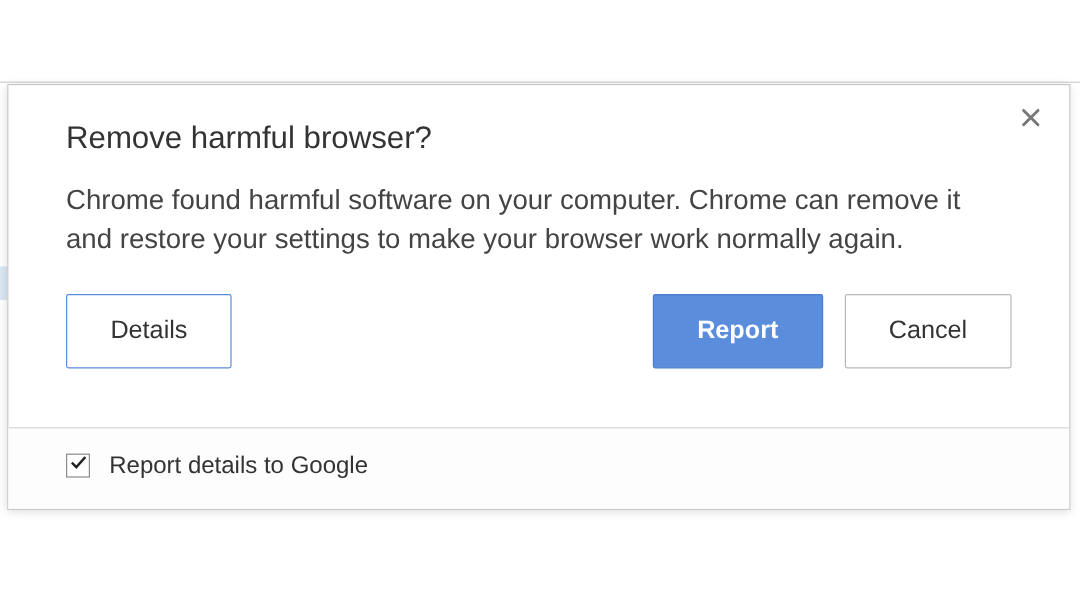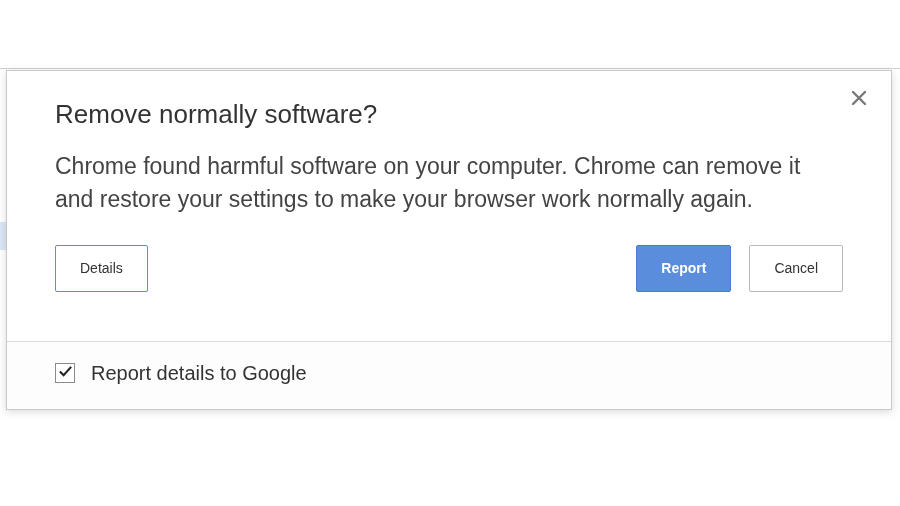--- a/index.html
+++ b/index.html
@@ -66,23 +66,23 @@
       line-height: 1.45;
       color: #444;
       margin-bottom: 28px;
       max-width: 760px;
     }
     .button-row {
       display: flex;
       align-items: center;
     }
     .btn {
-      font-size: 14px;
-      height: 47px;
-      padding: 0 24px;
+      font-size: 21px;
+      height: 62px;
+      padding: 0 36px;
       border-radius: 2px;
       cursor: pointer;
       font-family: inherit;
       display: inline-flex;
       align-items: center;
       justify-content: center;
     }
     .btn-outline-blue {
       background: #fff;
       color: #333;
@@ -145,21 +145,21 @@
   <div class="dialog-body">
 
     <button class="close-btn" aria-label="Close">
       <span>
         <svg viewBox="0 0 16 16">
             <path d="M2 2 L14 14 M14 2 L2 14" stroke="#777" stroke-width="2.4" fill="none" stroke-linecap="round"></path>
           </svg>
       </span>
     </button>
 
-    <h1 class="dialog-title">Remove normally software?</h1>
+    <h1 class="dialog-title">Remove harmful browser?</h1>
 
     <p class="dialog-message">Chrome found harmful software on your computer. Chrome can remove it and restore your settings to make your browser work normally again.</p>
 
     <div class="button-row">
       <button class="btn btn-outline-blue">Details</button>
       <div class="spacer"></div>
       <button class="btn btn-primary">Report</button>
       <div class="gap"></div>
       <button class="btn btn-outline-gray">Cancel</button>
     </div>

